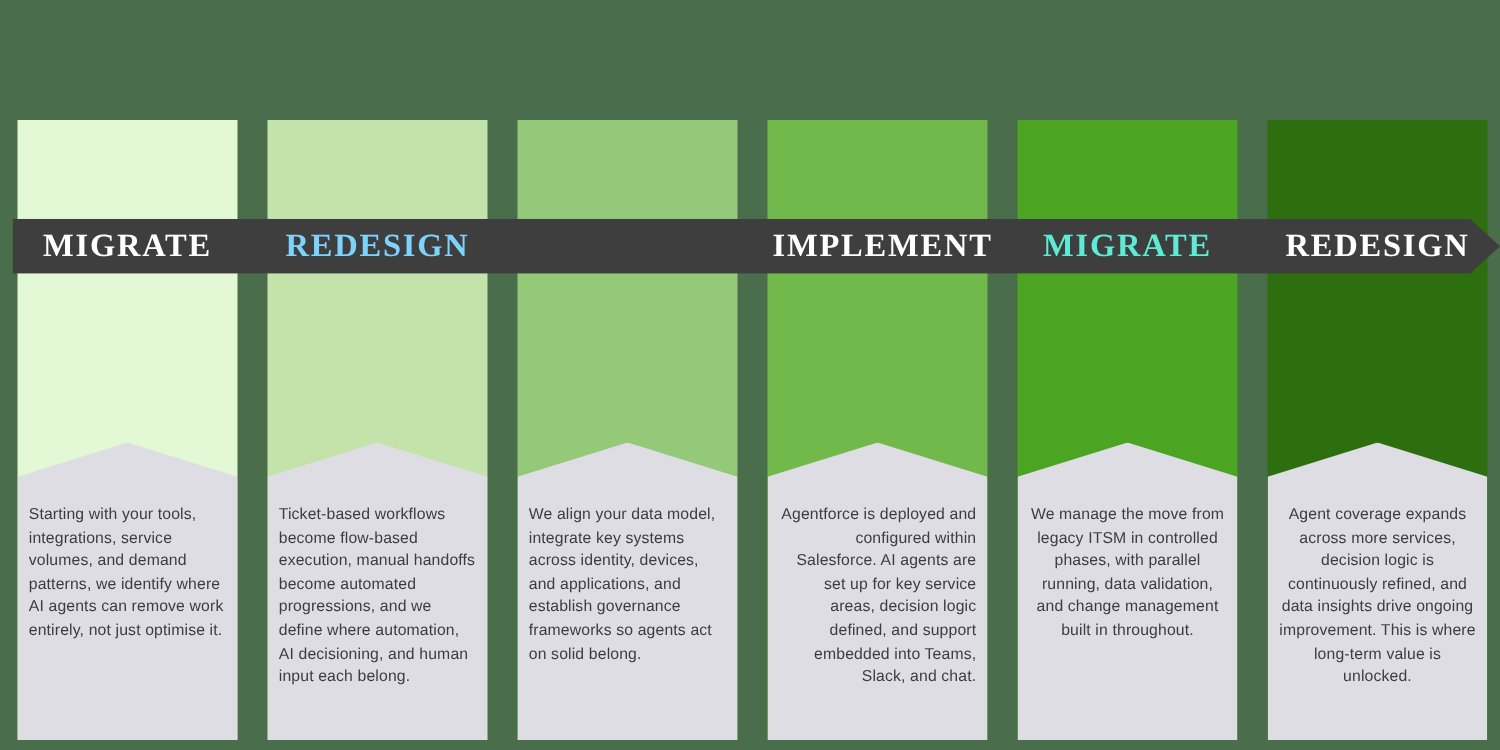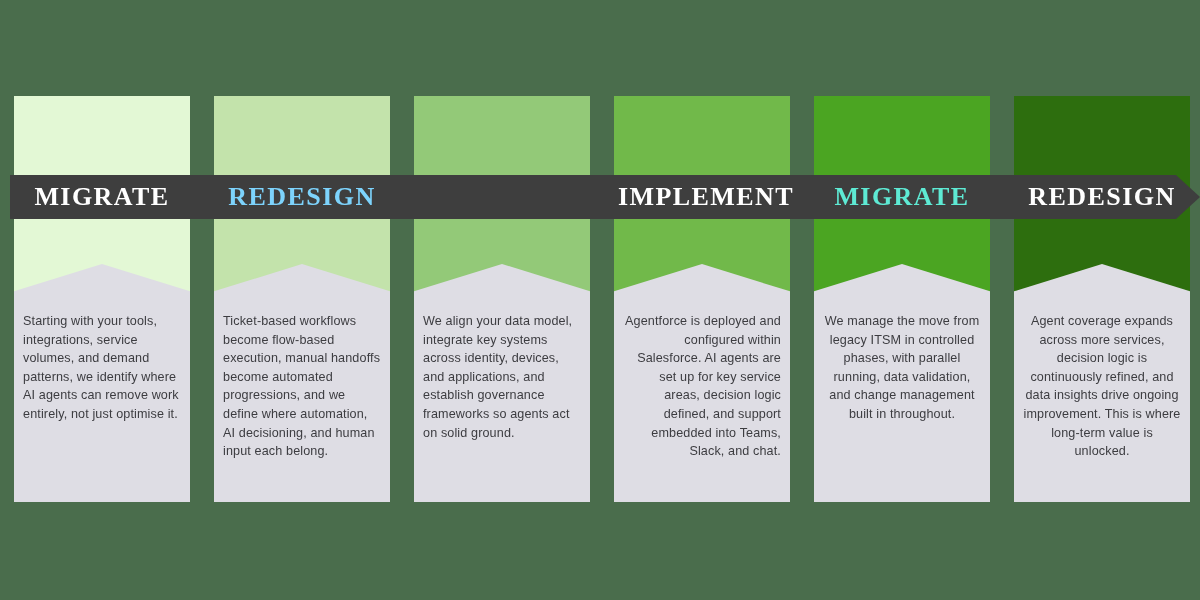--- a/index.html
+++ b/index.html
@@ -28,21 +28,21 @@
     left: 0;
     top: 0;
     width: 1200px;
     height: 600px;
   }
 
   .stage-column {
     position: absolute;
     top: 96px;
     width: 176px;
-    height: 406px;
+    height: 496px;
   }
 
   .stage-column-fill {
     position: absolute;
     left: 0;
     top: 0;
     width: 100%;
     height: 100%;
   }
 
@@ -111,21 +111,21 @@
       </div>
       <div class="stage-column" style="left: 214px;">
         <div class="stage-column-fill" style="background: rgb(195, 227, 171);"></div>
         <div class="stage-card" style="background: rgb(222, 221, 228);">
           <div class="stage-card-text" style="color: rgb(60, 60, 64);">Ticket-based workflows become flow-based execution, manual handoffs become automated progressions, and we define where automation, AI decisioning, and human input each belong.</div>
         </div>
       </div>
       <div class="stage-column" style="left: 414px;">
         <div class="stage-column-fill" style="background: rgb(147, 201, 120);"></div>
         <div class="stage-card" style="background: rgb(222, 221, 228);">
-          <div class="stage-card-text" style="color: rgb(60, 60, 64);">We align your data model, integrate key systems across identity, devices, and applications, and establish governance frameworks so agents act on solid ground.</div>
+          <div class="stage-card-text" style="color: rgb(60, 60, 64);">We align your data model, integrate key systems across identity, devices, and applications, and establish governance frameworks so agents act on solid belong.</div>
         </div>
       </div>
       <div class="stage-column" style="left: 614px; text-align: right;">
         <div class="stage-column-fill" style="background: rgb(113, 185, 74);"></div>
         <div class="stage-card" style="background: rgb(222, 221, 228);">
           <div class="stage-card-text" style="color: rgb(60, 60, 64);">Agentforce is deployed and configured within Salesforce. AI agents are set up for key service areas, decision logic defined, and support embedded into Teams, Slack, and chat.</div>
         </div>
       </div>
       <div class="stage-column" style="left: 814px;">
         <div class="stage-column-fill" style="background: rgb(75, 165, 34);"></div>

